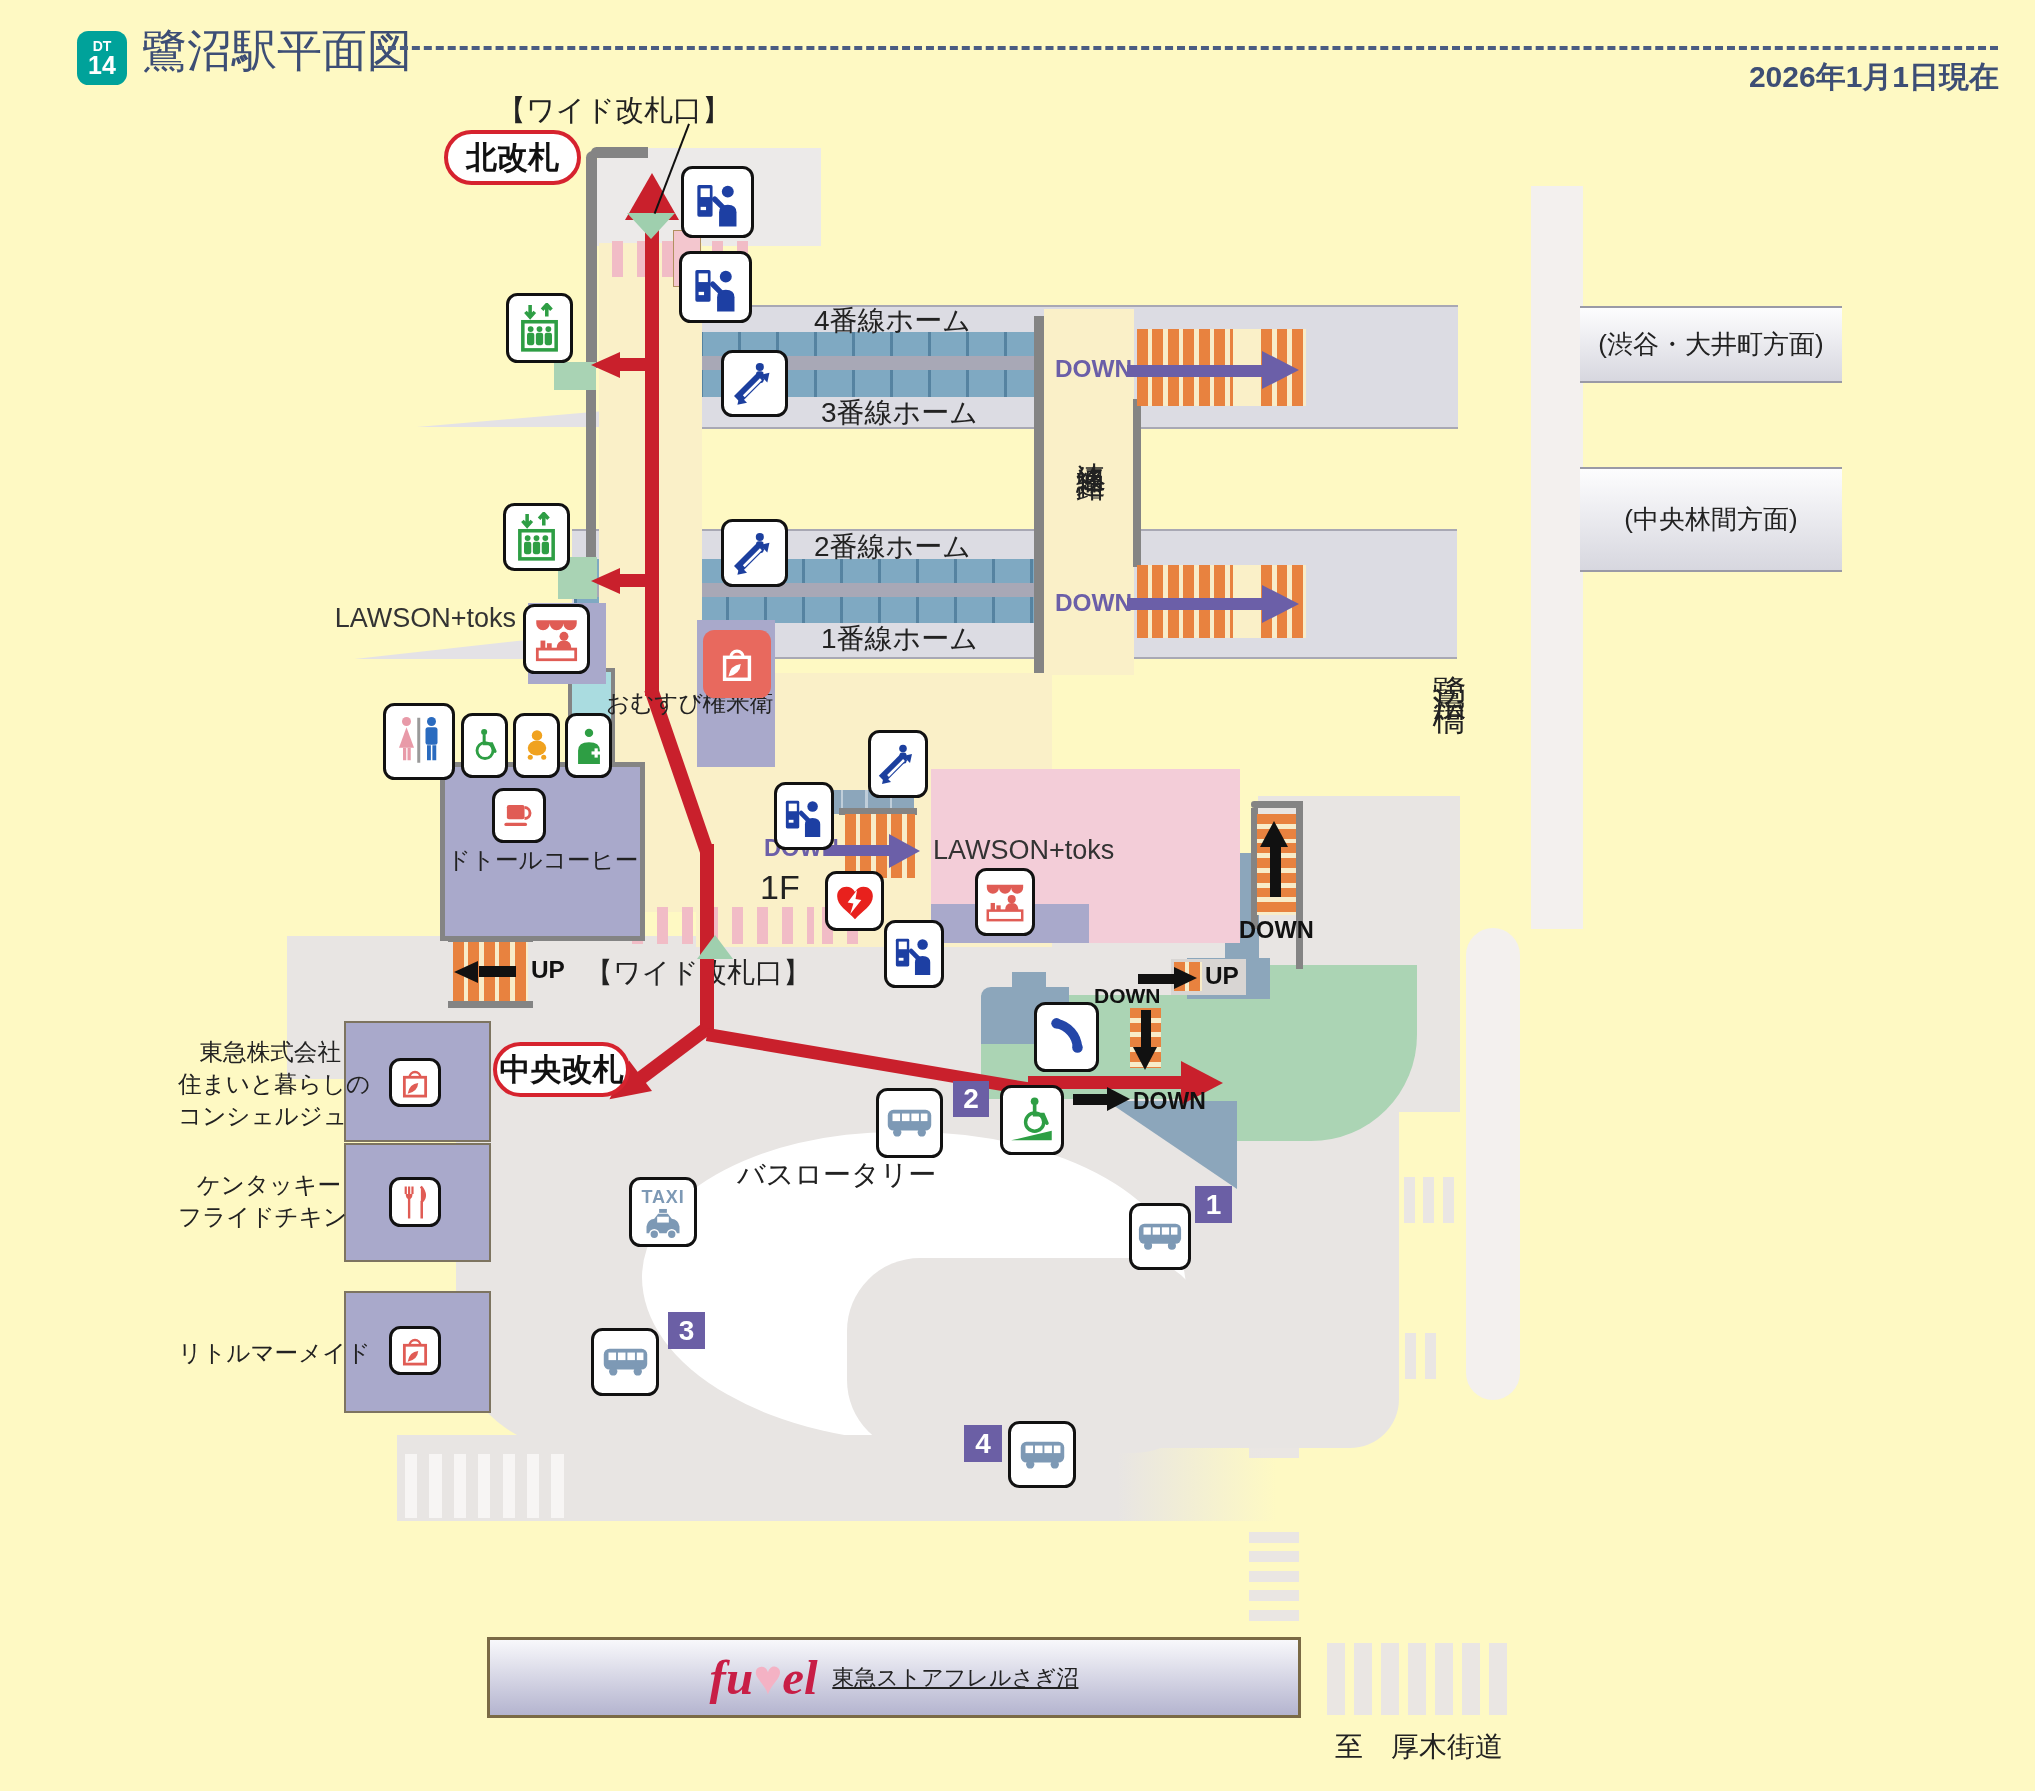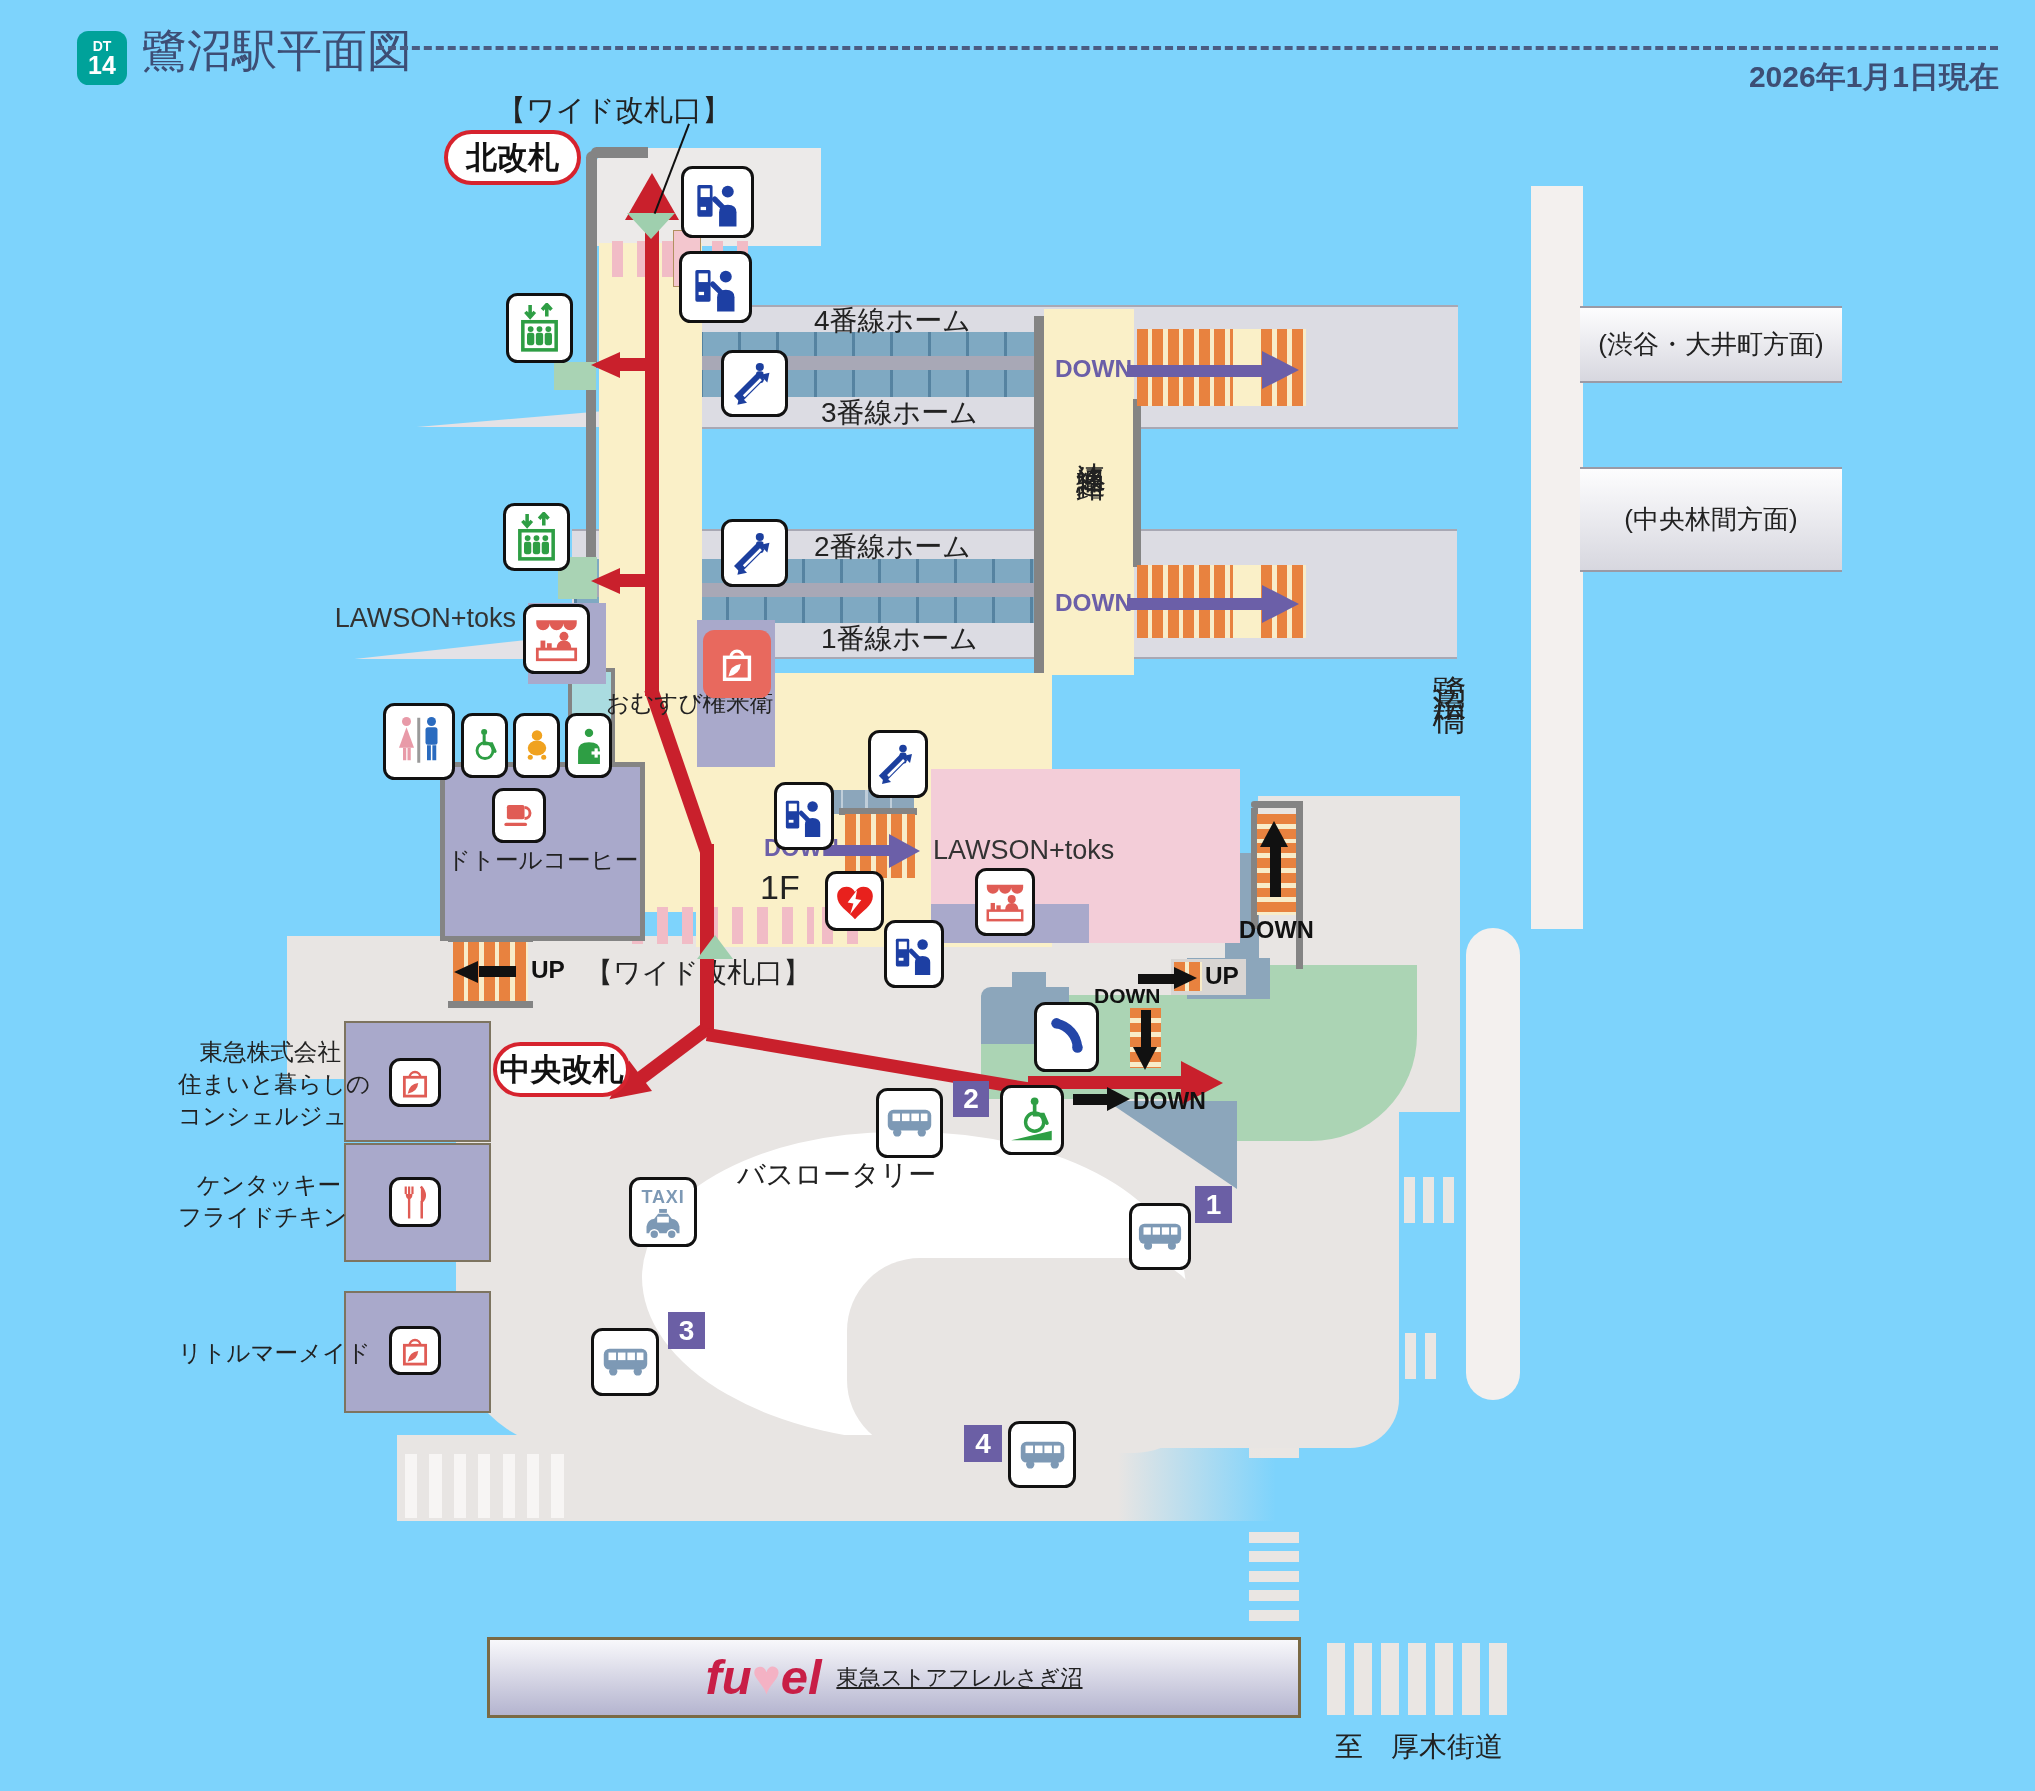--- a/index.html
+++ b/index.html
@@ -1,16 +1,16 @@
 <!DOCTYPE html>
 <html style="font-size:13px"><head>
 <meta charset="utf-8">
 <style>
   html,body{margin:0;padding:0;background:#fff;}
-  #canvas{position:relative;width:2036px;height:1791px;background:#7dd3fc;overflow:hidden;
+  #canvas{position:relative;width:2036px;height:1791px;background:#fef9c3;overflow:hidden;
           font-family:"Liberation Sans","DejaVu Sans",sans-serif;color:#222;}
   .abs{position:absolute;}
   .lbl{position:absolute;white-space:nowrap;color:#222;}
   .vtext{position:absolute;writing-mode:vertical-rl;text-orientation:upright;white-space:nowrap;color:#222;}
   .ib{position:absolute;background:#fff;border:3.3px solid #111;border-radius:11.4px;
       display:flex;align-items:center;justify-content:center;box-sizing:border-box;}
   .badge{position:absolute;background:#6b5fa5;color:#fff;font-weight:bold;font-size:28px;
          display:flex;align-items:center;justify-content:center;}
   .oval{position:absolute;background:#fff;border:4.1px solid #d6232e;border-radius:33px;
         display:flex;align-items:center;justify-content:center;font-weight:bold;color:#111;}
@@ -510,20 +510,20 @@
     <div>コンシェルジュ</div>
   </div>
   <div class="lbl" style="left:178px;top:1169px;width:163px;text-align:right;font-size:23.6px;line-height:32px;">
     <div>ケンタッキー</div>
     <div>フライドチキン</div>
   </div>
   <div class="lbl" style="left:178px;top:1337px;width:163px;text-align:right;font-size:23.6px;">リトルマーメイド</div>
 
   <div class="abs" style="left:487px;top:1637px;width:814px;height:81px;background:linear-gradient(#f8f8fb,#b4b4cf);
               border:3.3px solid #7a6a45;box-sizing:border-box;display:flex;align-items:center;justify-content:center;gap:14.7px;">
-    <span style="font-family:Liberation Sans, sans-serif;font-style:italic;font-weight:bold;font-size:49px;color:#c81e46;line-height:1;">
+    <span style="font-family:Liberation Serif, serif;font-style:italic;font-weight:bold;font-size:49px;color:#c81e46;line-height:1;">
       <span>fu</span><span style="color:#f4b2c4;font-style:normal;">♥</span><span>el</span>
     </span>
     <span style="font-size:22px;color:#222;text-decoration:underline;">東急ストアフレルさぎ沼</span>
   </div>
 
 </div>
 
 
 </body></html>

